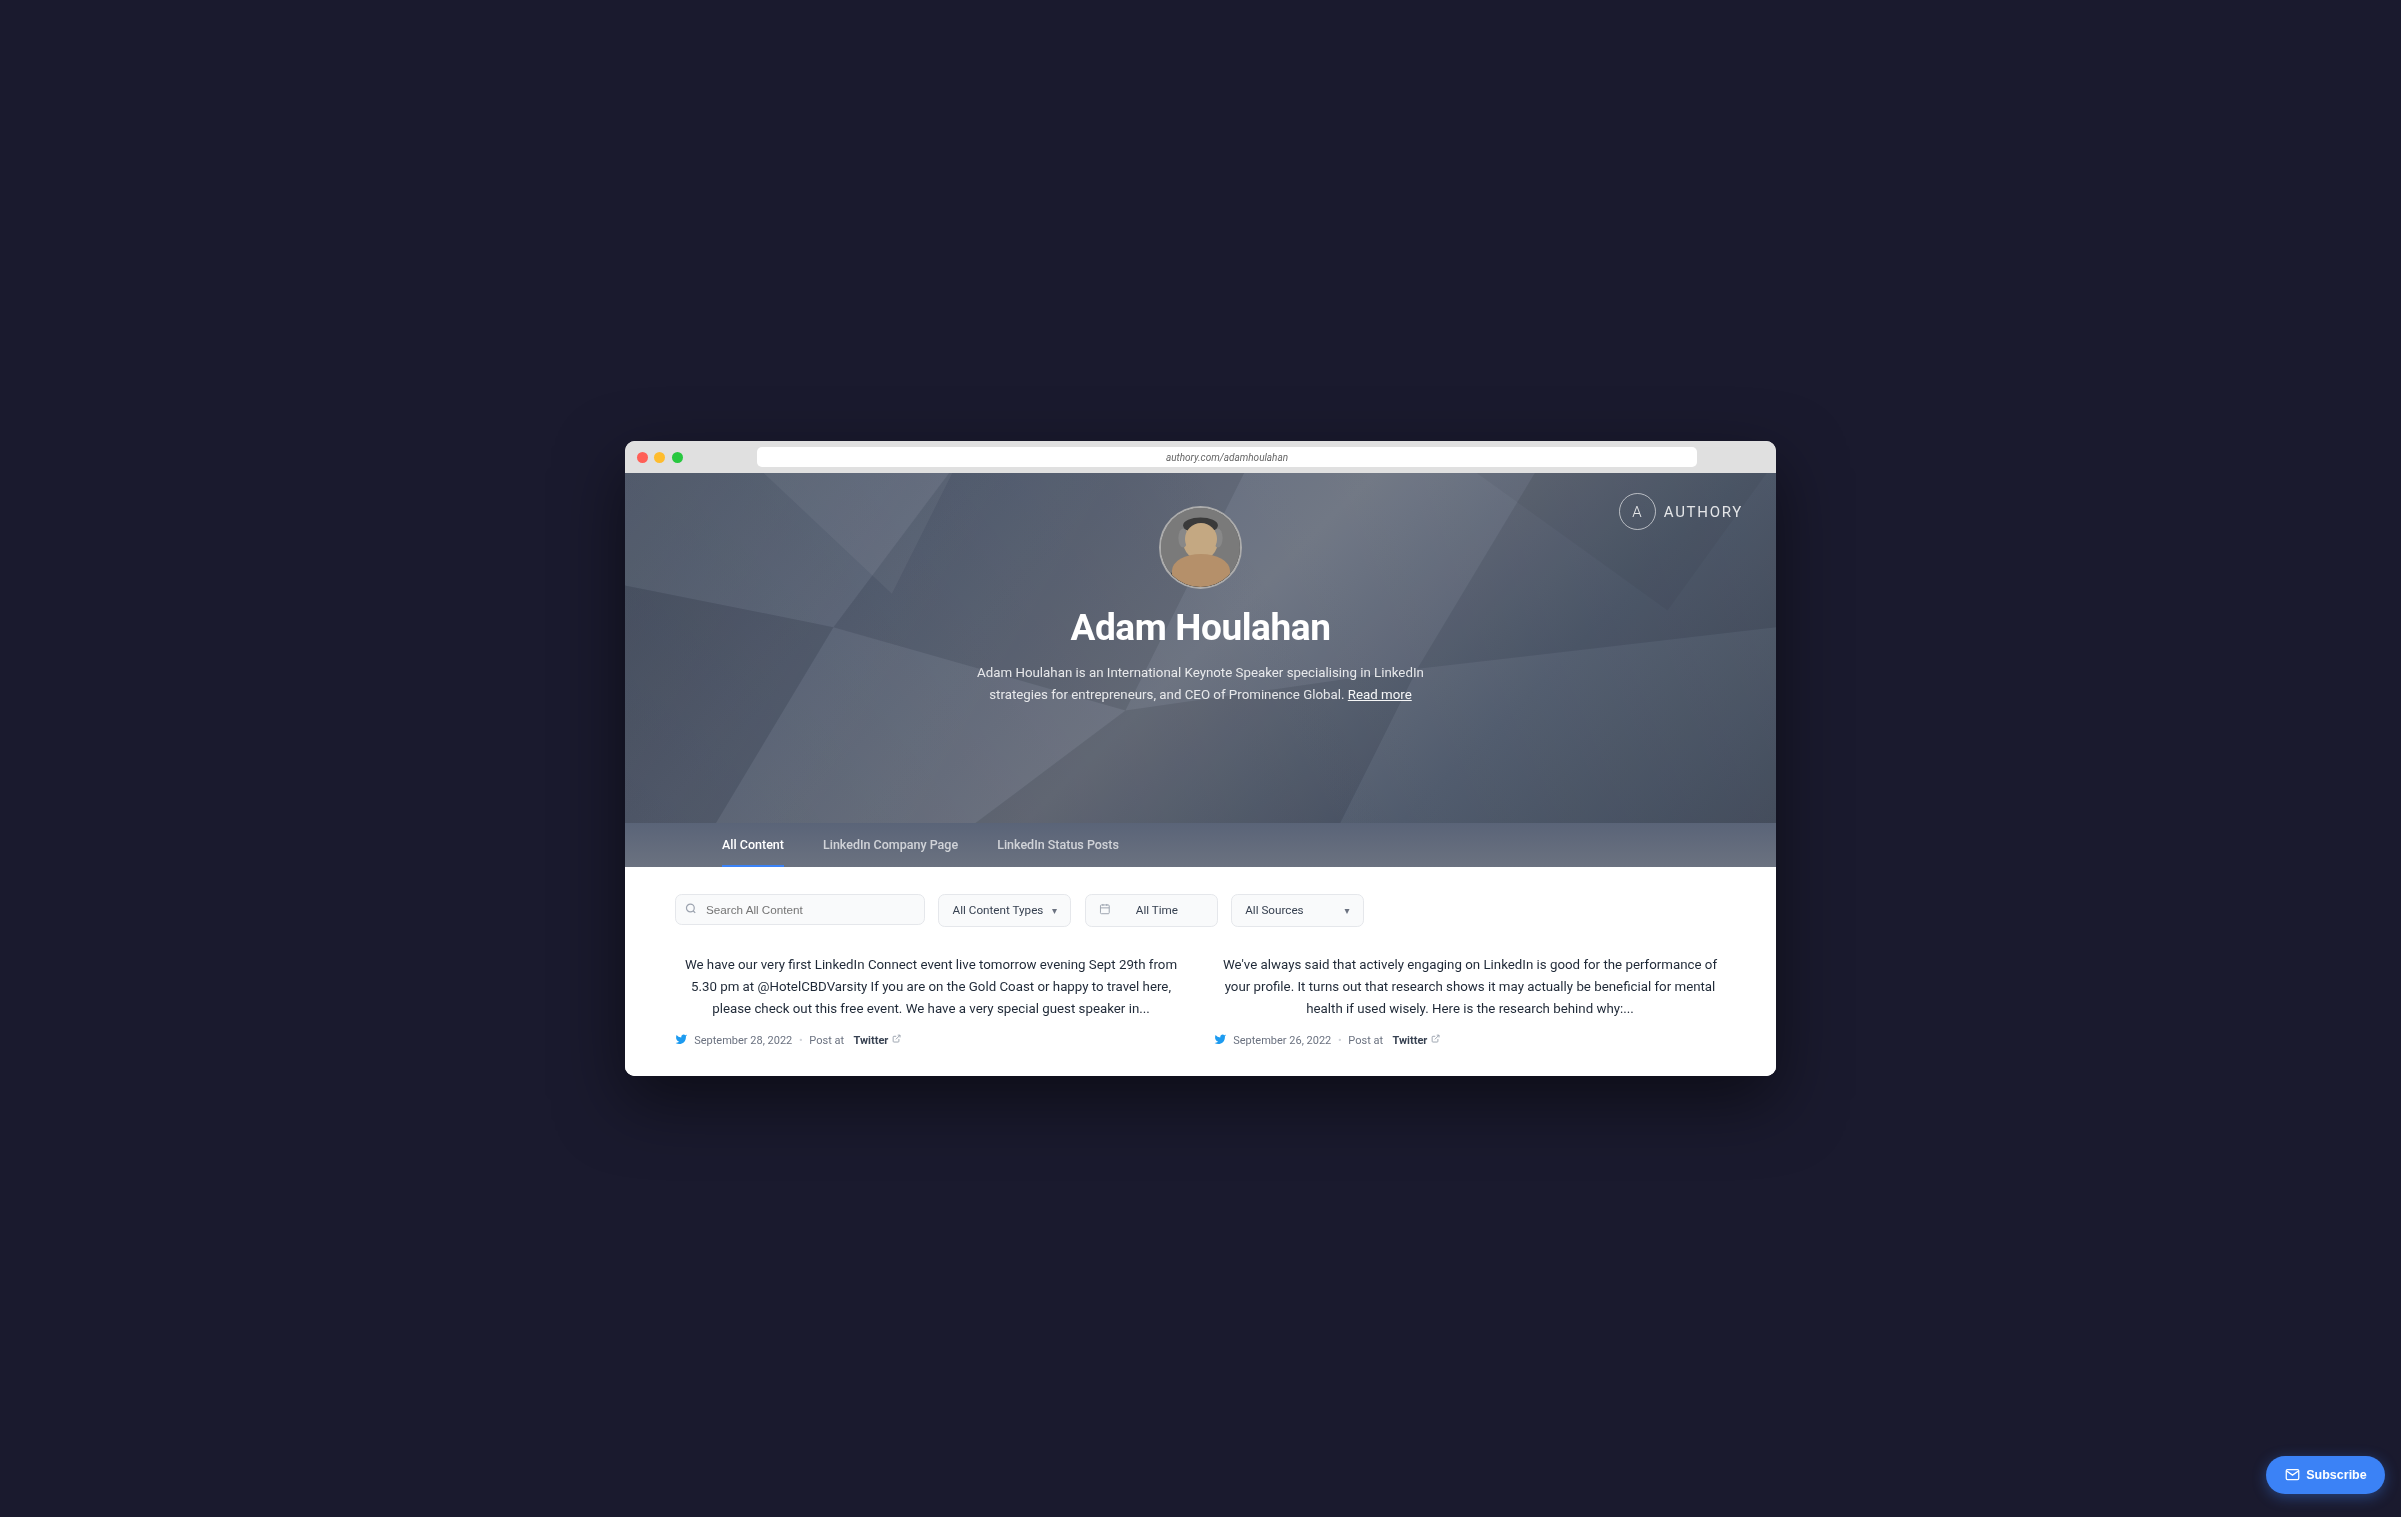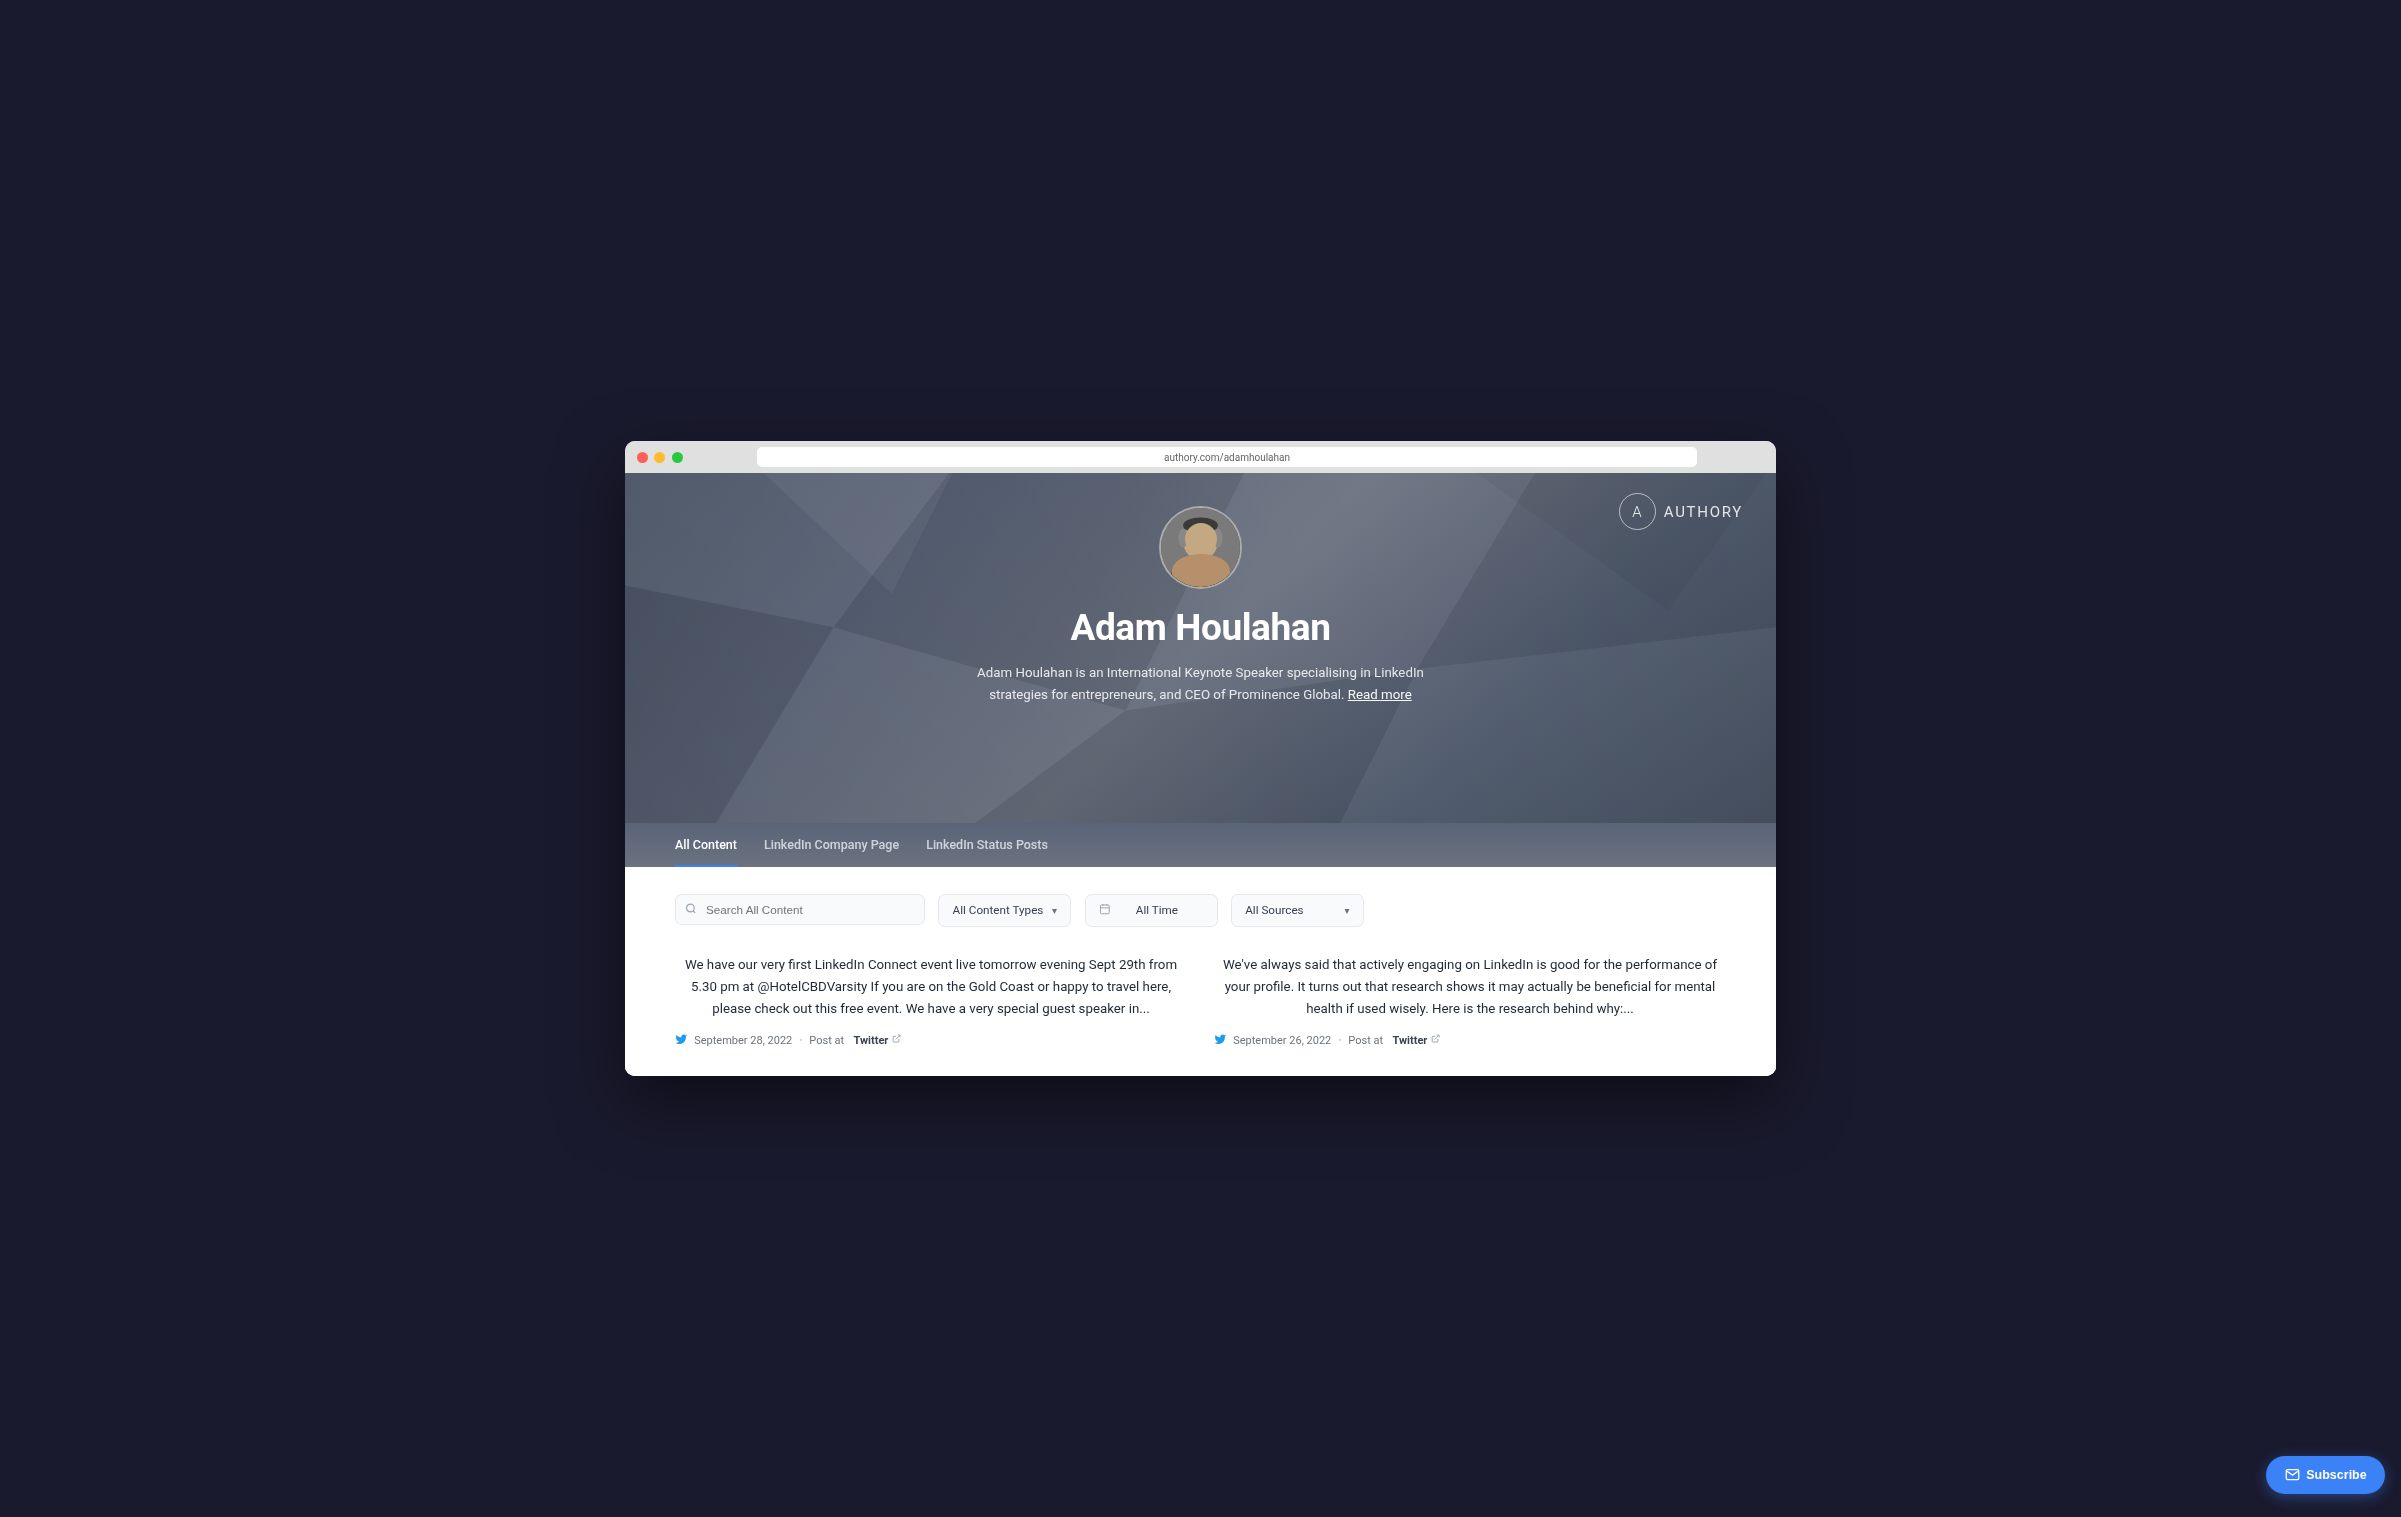--- a/index.html
+++ b/index.html
@@ -46,20 +46,21 @@
       flex: 1;
       margin: 0 67px;
       background: #fff;
       border-radius: 5px;
       height: 20px;
       display: flex;
       align-items: center;
       justify-content: center;
       font-size: 10px;
       color: #666;
+      font-style: italic;
     }
 
     
     .page {
       background: #fff;
       overflow: hidden;
     }
 
     
     .hero {
@@ -226,21 +227,22 @@
     }
 
     
     .tabs-section {
       background: linear-gradient(180deg, #5a6478 0%, #6b7280 100%);
       padding: 0 50px;
     }
 
     .tabs {
       display: flex;
-      gap: 0;
+      gap: 12px;
+      margin-left: 47px;
     }
 
     .tab {
       padding: 13.3px 0;
       margin-right: 27px;
       font-size: 12.5px;
       color: rgba(255,255,255,0.7);
       cursor: pointer;
       border-bottom: 2.5px solid transparent;
       font-weight: 500;

